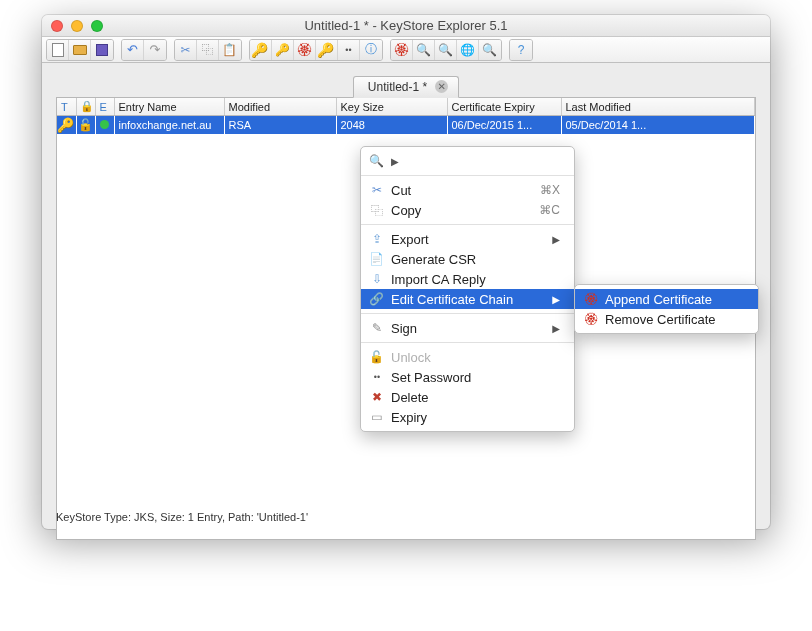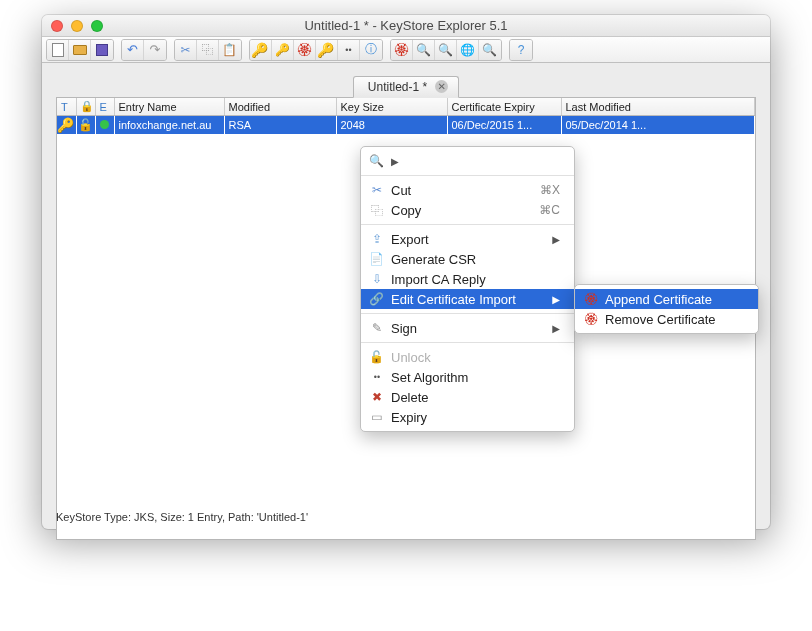--- a/index.html
+++ b/index.html
@@ -216,37 +216,37 @@
   <div class="mi">
     <span class="ico" style="color:#888">📄</span>
     <span class="lbl">Generate CSR</span>
   </div>
   <div class="mi">
     <span class="ico" style="color:#6aa0d8">⇩</span>
     <span class="lbl">Import CA Reply</span>
   </div>
   <div class="mi sel">
     <span class="ico">🔗</span>
-    <span class="lbl">Edit Certificate Import</span>
+    <span class="lbl">Edit Certificate Chain</span>
     <span class="arrow">▶</span>
   </div>
   <div class="sep"></div>
   <div class="mi">
     <span class="ico" style="color:#888">✎</span>
     <span class="lbl">Sign</span>
     <span class="arrow">▶</span>
   </div>
   <div class="sep"></div>
   <div class="mi disabled">
     <span class="ico">🔓</span>
     <span class="lbl">Unlock</span>
   </div>
   <div class="mi">
     <span class="ico" style="font-size:9px;color:#555">••</span>
-    <span class="lbl">Set Algorithm</span>
+    <span class="lbl">Set Password</span>
   </div>
   <div class="mi">
     <span class="ico" style="color:#c04030">✖</span>
     <span class="lbl">Delete</span>
   </div>
   <div class="mi">
     <span class="ico" style="color:#888">▭</span>
     <span class="lbl">Expiry</span>
   </div>
 </div>

